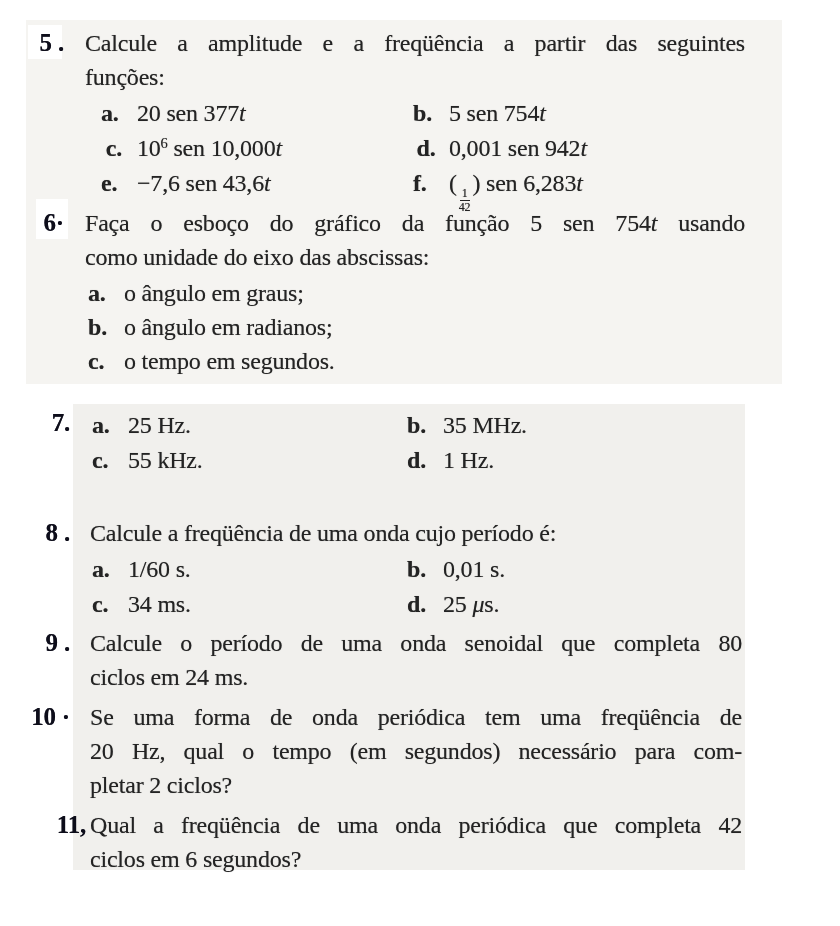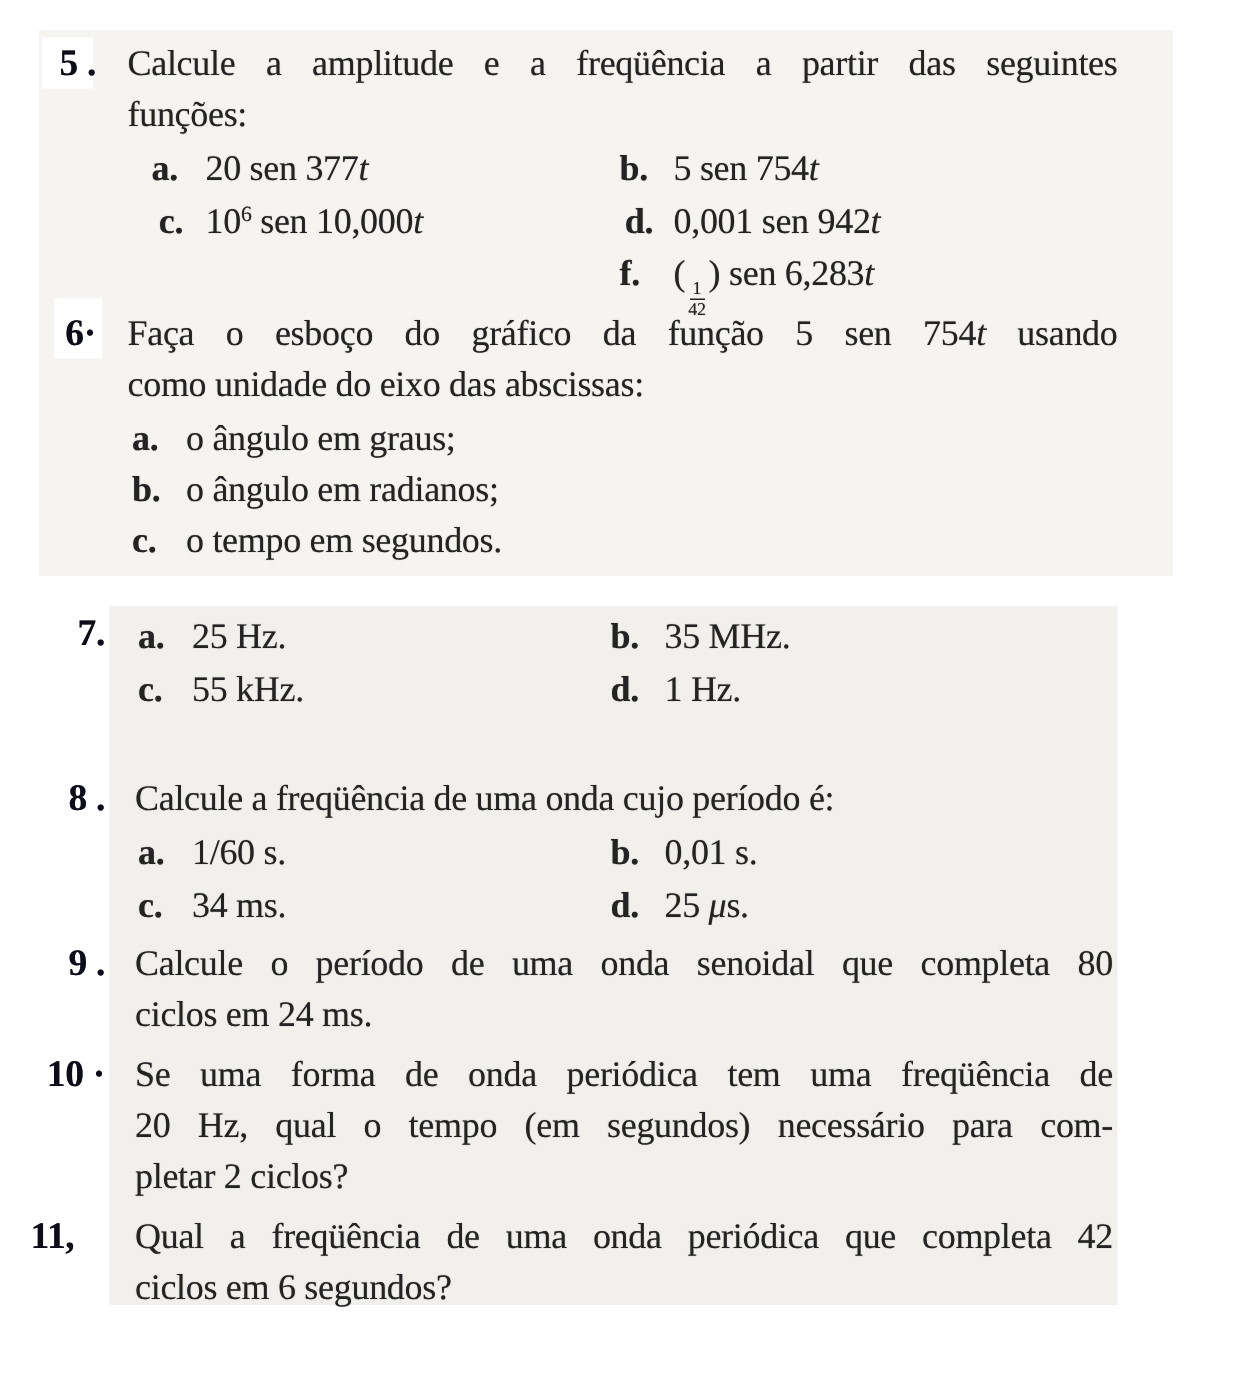--- a/index.html
+++ b/index.html
@@ -52,20 +52,21 @@
           <div class="opts" style="margin-top: 2px;">
             <div class="row" style="height: 35px;">
               <div class="cell" style="left: 16px;"><span class="letter">a.</span><span class="val"><span>20 sen 377</span><span class="i">t</span></span></div>
               <div class="cell" style="left: 328px;"><span class="letter">b.</span><span class="val"><span>5 sen 754</span><span class="i">t</span></span></div>
             </div>
             <div class="row" style="height: 35px; text-align: center;">
               <div class="cell" style="left: 16px;"><span class="letter">c.</span><span class="val"><span>10</span><span class="sup">6</span><span> sen 10,000</span><span class="i">t</span></span></div>
               <div class="cell" style="left: 328px;"><span class="letter">d.</span><span class="val"><span>0,001 sen 942</span><span class="i">t</span></span></div>
             </div>
             <div class="row" style="height: 35px;">
+              <div class="cell" style="left: 16px;"><span class="letter">e.</span><span class="val"><span>−7,6 sen 43,6</span><span class="i">t</span></span></div>
               <div class="cell" style="left: 328px;"><span class="letter">f.</span><span class="val"><span>(</span><span class="frac"><span class="fn">1</span><span class="fd">42</span></span><span>) sen 6,283</span><span class="i">t</span></span></div>
             </div>
           </div>
         </div>
       </div>
       <div class="item" style="top: 206px;">
         <div class="num" style="left: 26px; width: 38px;">6·</div>
         <div class="body" style="left: 85px; width: 660px;">
           <div class="line j"><span>Faça o esboço do gráfico da função 5 sen 754</span><span class="i">t</span><span> usando</span></div>
           <div class="line"><span>como unidade do eixo das abscissas:</span></div>
@@ -122,20 +123,20 @@
       </div>
       <div class="item" style="top: 700px;">
         <div class="num" style="left: 24px; width: 46px;">10 ·</div>
         <div class="body" style="left: 90px; width: 652px;">
           <div class="line j"><span>Se uma forma de onda periódica tem uma freqüência de</span></div>
           <div class="line j"><span>20 Hz, qual o tempo (em segundos) necessário para com-</span></div>
           <div class="line"><span>pletar 2 ciclos?</span></div>
         </div>
       </div>
       <div class="item" style="top: 808px;">
-        <div class="num" style="left: 12px; width: 46px; text-align: center;">11,</div>
+        <div class="num" style="left: 40px; width: 46px;">11,</div>
         <div class="body" style="left: 90px; width: 652px;">
           <div class="line j"><span>Qual a freqüência de uma onda periódica que completa 42</span></div>
           <div class="line"><span>ciclos em 6 segundos?</span></div>
         </div>
       </div>
     </div>
 </div>
 
 </body></html>

